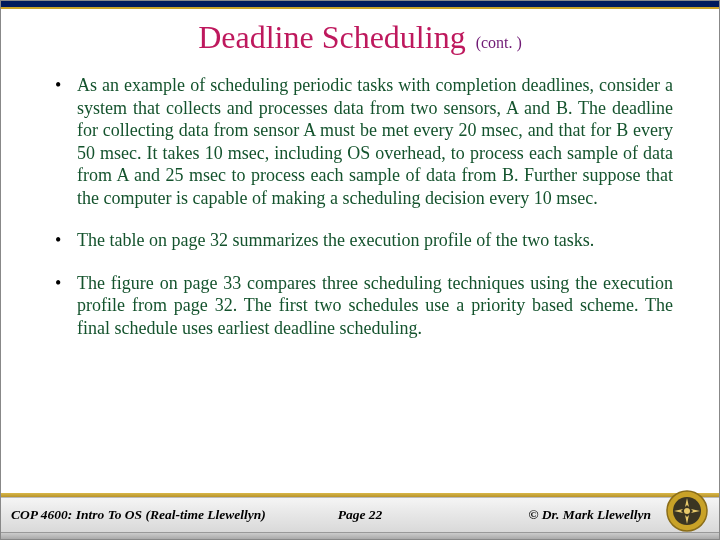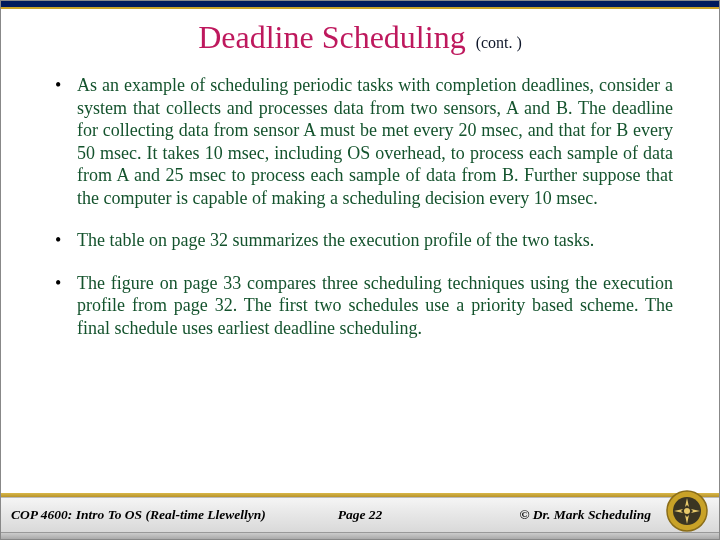--- a/index.html
+++ b/index.html
@@ -22,21 +22,21 @@
     margin-top: 10px;
     margin-bottom: 18px;
   }
   .title {
     font-size: 32px;
     color: #be185d;
     display: inline;
   }
   .title-cont {
     font-size: 16px;
-    color: #0f172a;
+    color: #701a75;
     display: inline;
     vertical-align: baseline;
     margin-left: 6px;
   }
   .body {
     padding: 0 46px 0 46px;
   }
   ul.bullets {
     list-style: none;
   }
@@ -125,21 +125,21 @@
       <li>The table on page 32 summarizes the execution profile of the two tasks.</li>
       <li>The figure on page 33 compares three scheduling techniques using the execution profile from page 32.  The first two schedules use a priority based scheme.  The final schedule uses earliest deadline scheduling.</li>
     </ul>
   </div>
 
   <div class="footer">
     <div class="footer-gold"></div>
     <div class="footer-bar">
       <span class="footer-left">COP 4600: Intro To OS  (Real-time Llewellyn)</span>
       <span class="footer-center">Page 22</span>
-      <span class="footer-right">© Dr. Mark Scheduling</span>
+      <span class="footer-right">© Dr. Mark Llewellyn</span>
     </div>
     <div class="footer-bottom"></div>
     <div class="logo" title="ucf-pegasus-seal">
       <svg viewBox="0 0 44 44">
         <circle cx="22" cy="22" r="20" fill="#c9a227" stroke="#8a6d1a" stroke-width="1.5"></circle>
         <circle cx="22" cy="22" r="14" fill="#222" opacity="0.85"></circle>
         <g fill="#e7c96a">
           <path d="M22 9 L24 18 L22 16 L20 18 Z"></path>
           <path d="M22 35 L24 26 L22 28 L20 26 Z"></path>
           <path d="M9 22 L18 20 L16 22 L18 24 Z"></path>

